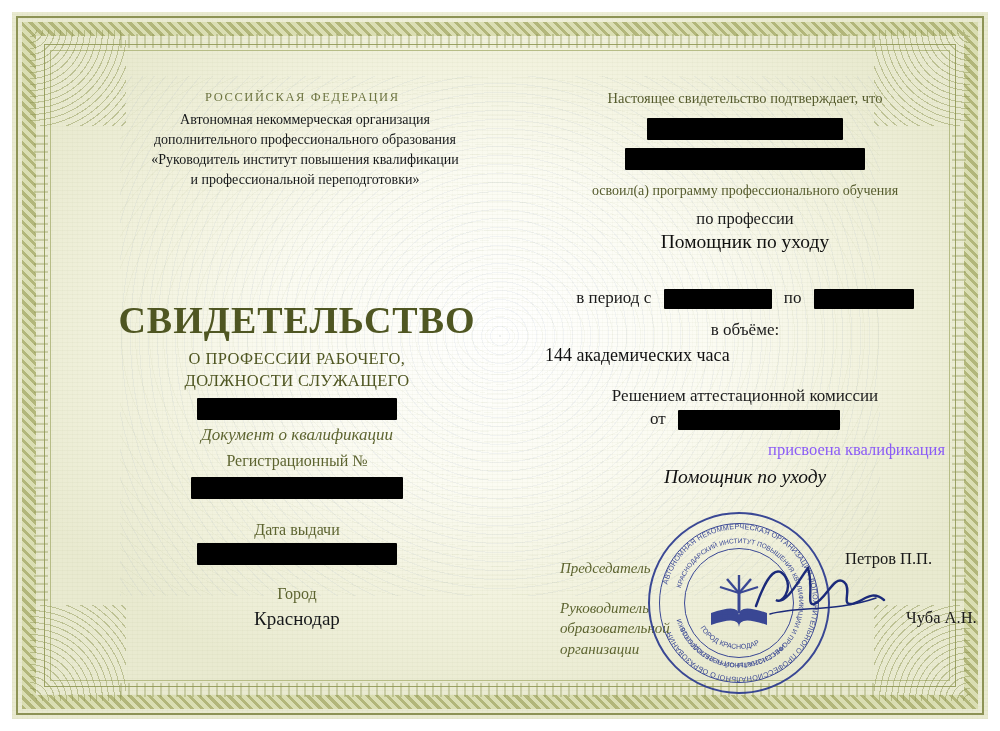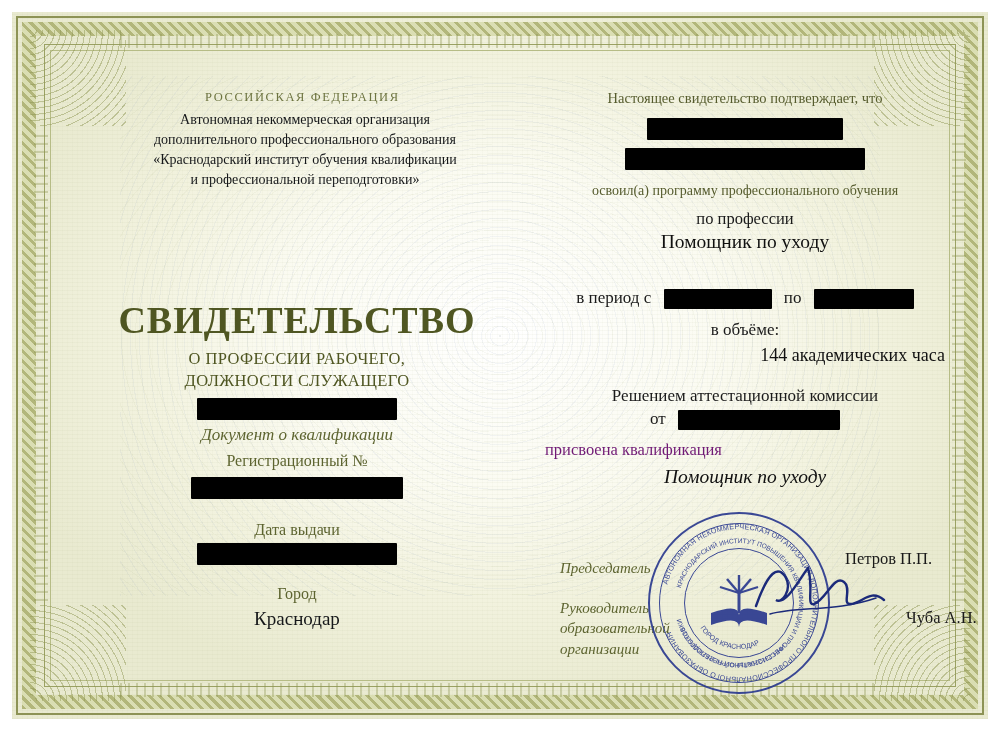--- a/index.html
+++ b/index.html
@@ -177,34 +177,34 @@
   }
   .r-period {
     left: 545px; top: 288px; width: 400px; text-align: center;
     font-size: 17px; color: #1a1a1a; white-space: nowrap;
   }
   .r-volume-label {
     left: 545px; top: 320px; width: 400px; text-align: center;
     font-size: 17px; color: #1a1a1a;
   }
   .r-volume-value {
-    left: 545px; top: 345px; width: 400px; text-align: right;
+    left: 545px; top: 345px; width: 400px; text-align: left;
     font-size: 18px; color: #111;
   }
   .r-decision {
     left: 545px; top: 386px; width: 400px; text-align: center;
     font-size: 17px; color: #1a1a1a;
   }
   .r-ot {
     left: 545px; top: 409px; width: 400px; text-align: center;
     font-size: 17px; color: #1a1a1a; white-space: nowrap;
   }
   .r-qual-label {
-    left: 545px; top: 440px; width: 400px; text-align: left;
-    font-size: 16.5px; color: #701a75;
+    left: 545px; top: 440px; width: 400px; text-align: right;
+    font-size: 16.5px; color: #8b5cf6;
   }
   .r-qual-value {
     left: 545px; top: 466px; width: 400px; text-align: center;
     font-size: 19.5px; font-style: italic; color: #111;
   }
 
   
   .sig-role-1 {
     left: 560px; top: 558px; width: 190px;
     font-size: 15px; font-style: italic; color: #5d6430; line-height: 1.35;
@@ -268,21 +268,21 @@
   <div class="edge-deco edge-left"></div>
   <div class="edge-deco edge-right"></div>
 
   <div class="content">
 
     <div class="t rf-label">РОССИЙСКАЯ ФЕДЕРАЦИЯ</div>
 
     <div class="t org">
       <div>Автономная некоммерческая организация</div>
       <div>дополнительного профессионального образования</div>
-      <div>«Краснодарский институт обучения квалификации</div>
+      <div>«Руководитель институт повышения квалификации</div>
       <div>и профессиональной переподготовки»</div>
     </div>
 
     <div class="t title-main">СВИДЕТЕЛЬСТВО</div>
     <div class="t title-sub">
       <div>О ПРОФЕССИИ РАБОЧЕГО,</div>
       <div>ДОЛЖНОСТИ СЛУЖАЩЕГО</div>
     </div>
 
     <div class="blk-c" style="top:398px;">

